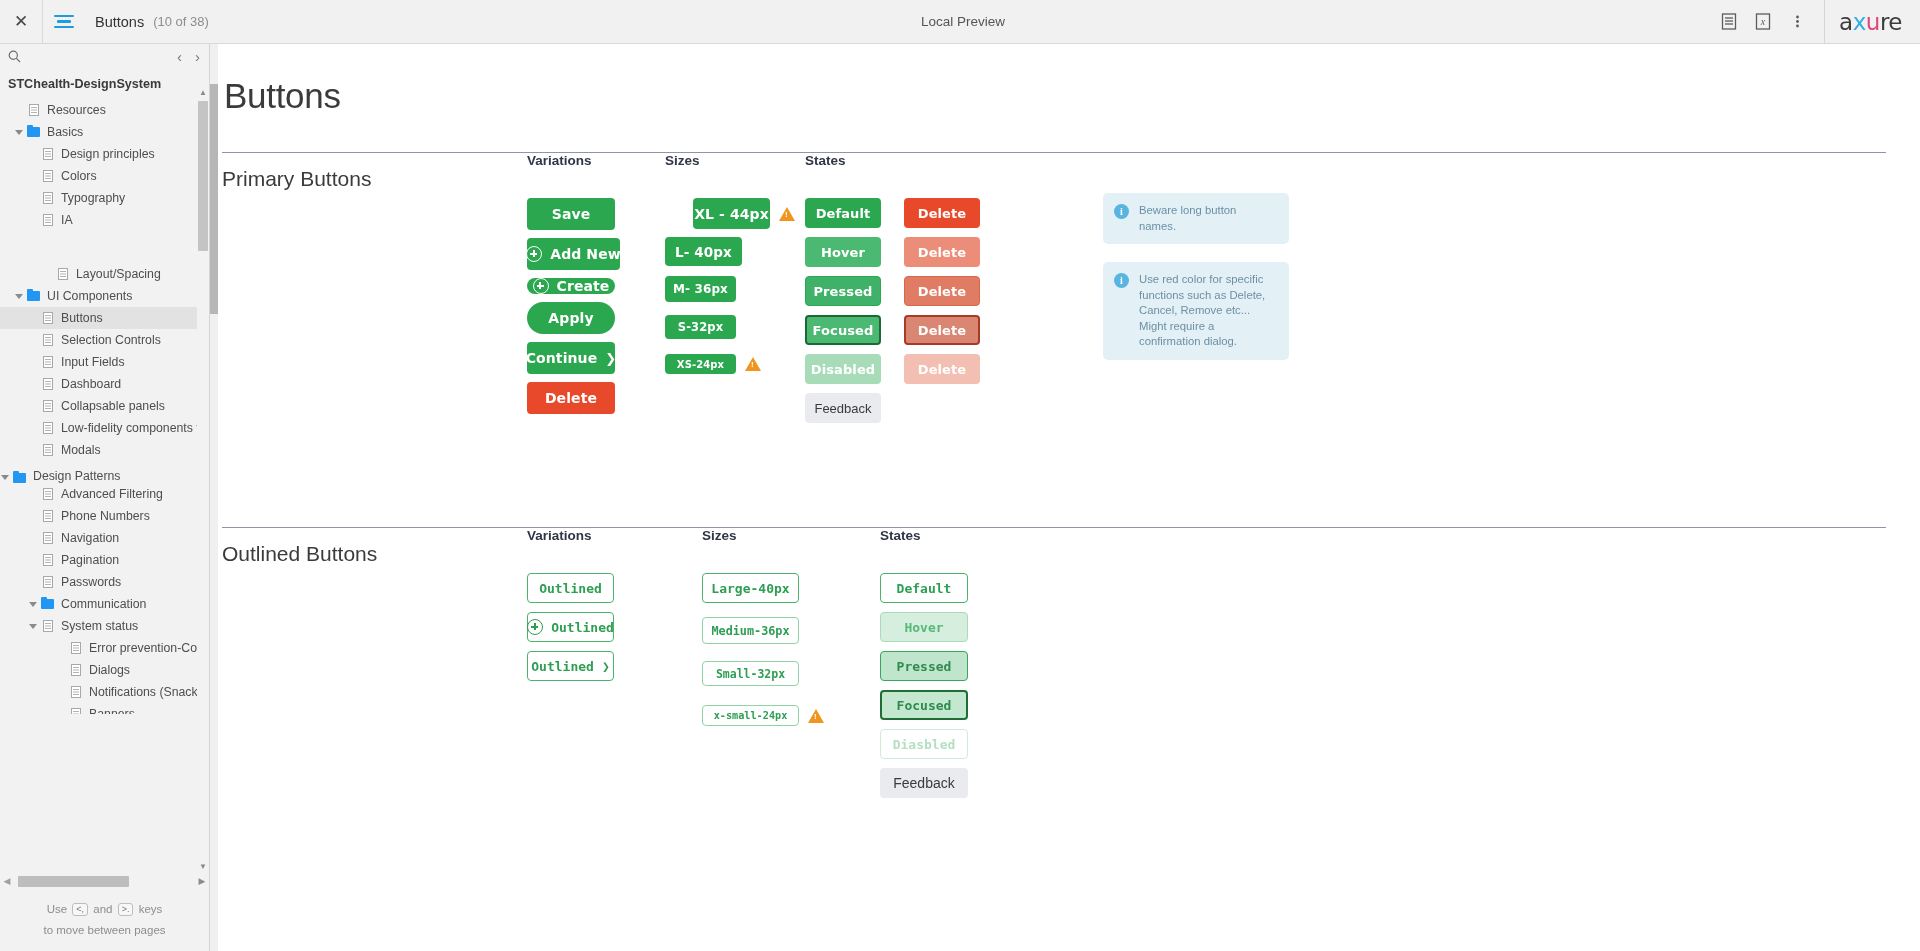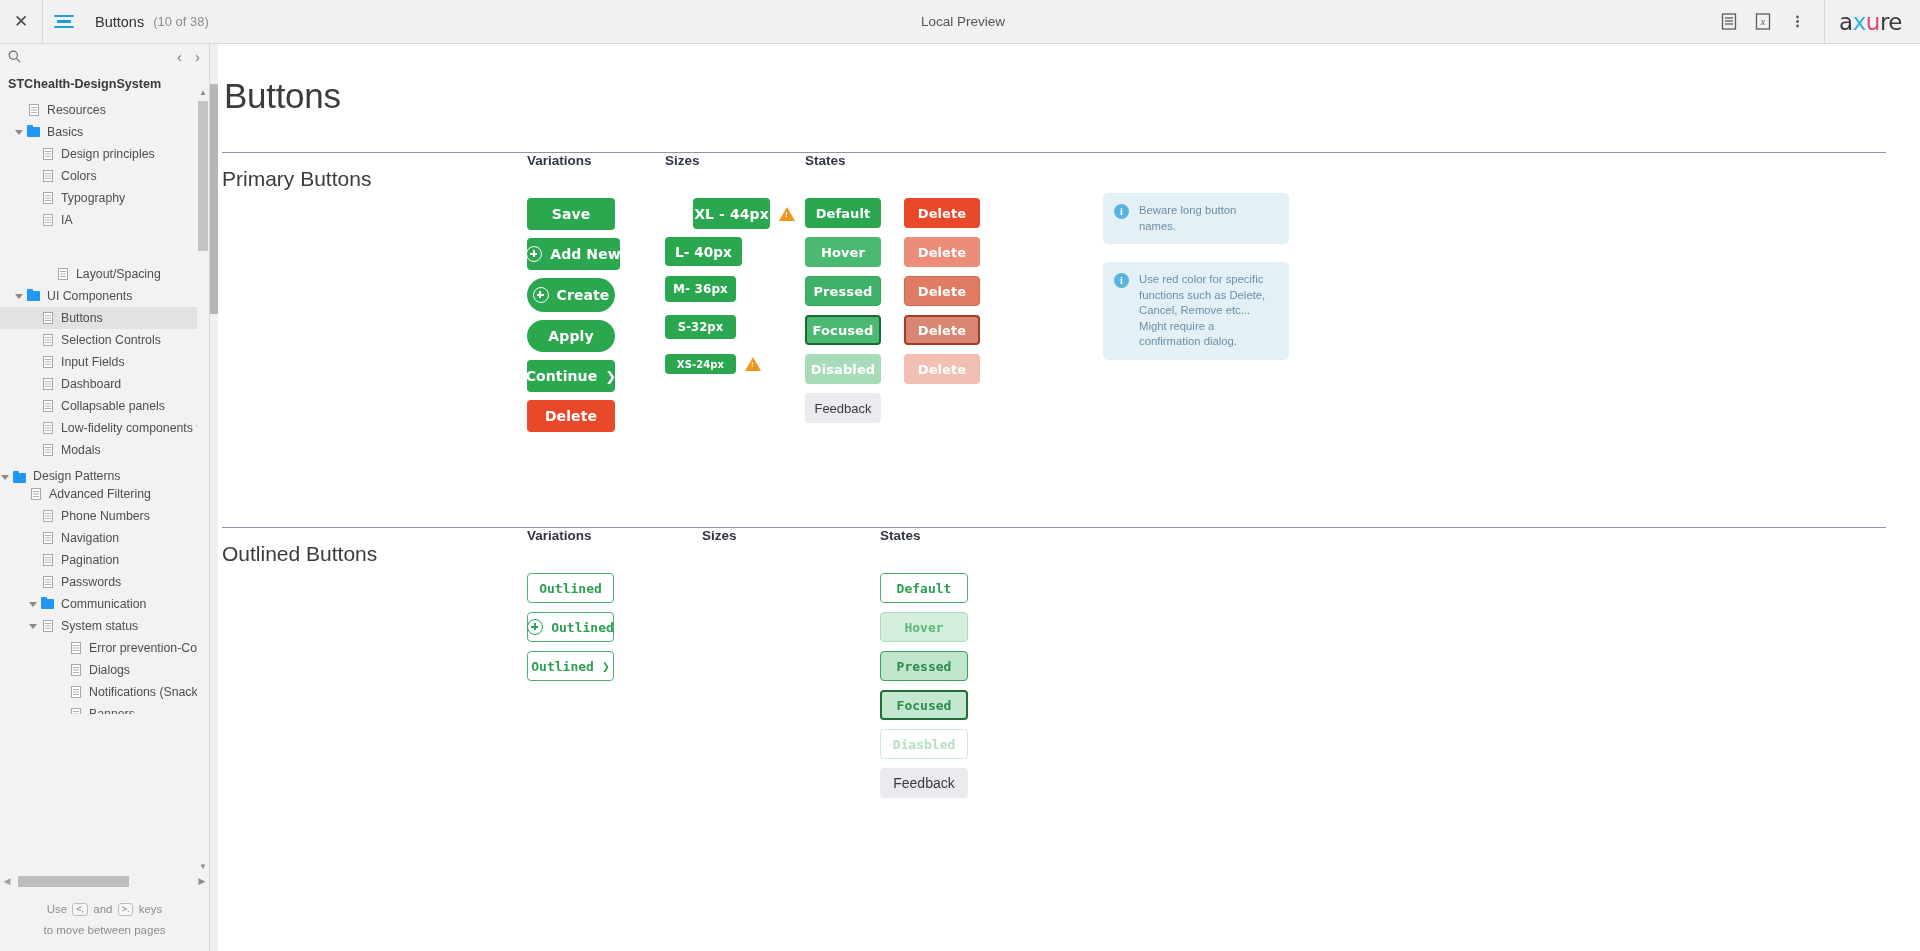--- a/index.html
+++ b/index.html
@@ -389,21 +389,21 @@
         </span>
         <span>Modals</span>
       </div>
       <div class="tree-item" style=" align-items: flex-end;">
         <span class="caret open"></span>
         <span class="ic">
           <span class="ic-folder"></span>
         </span>
         <span>Design Patterns</span>
       </div>
-      <div class="tree-item" style="padding-left: 16px;">
+      <div class="tree-item" style="padding-left: 28px;">
         <span class="caret"></span>
         <span class="ic">
           <span class="ic-page"></span>
         </span>
         <span>Advanced Filtering</span>
       </div>
       <div class="tree-item" style="padding-left: 28px;">
         <span class="caret"></span>
         <span class="ic">
           <span class="ic-page"></span>
@@ -522,21 +522,21 @@
       <div class="col" style="width:138px;">
         <div class="col-head">Variations</div>
         <div class="btn-stack" id="primary-variations">
             <div class="btn green r-sm" style="width: 88px; height: 32px; font-size: 14px; margin-bottom: 8px;">
               <span>Save</span>
             </div>
             <div class="btn green r-sm" style="width: 93px; height: 32px; font-size: 14px; margin-bottom: 8px;">
               <span class="plus-ic"></span>
               <span>Add New</span>
             </div>
-            <div class="btn green r-pill" style="width: 88px; height: 34px; font-size: 14px; margin-bottom: 8px;">
+            <div class="btn green r-pill" style="width: 88px; height: 16px; font-size: 14px; margin-bottom: 8px;">
               <span class="plus-ic"></span>
               <span>Create</span>
             </div>
             <div class="btn green r-pill" style="width: 88px; height: 32px; font-size: 14px; margin-bottom: 8px;">
               <span>Apply</span>
             </div>
             <div class="btn green r-sm" style="width: 88px; height: 32px; font-size: 14px; margin-bottom: 8px;">
               <span>Continue</span>
               <span class="chev">❯</span>
             </div>
@@ -653,20 +653,43 @@
             </div>
             <div class="obtn" style="width: 87px; height: 30px; font-size: 13px; margin-bottom: 9px;">
               <span>Outlined</span>
               <span class="chev">❯</span>
             </div>
           </div>
       </div>
 
       <div class="col" style="width:178px;">
         <div class="col-head">Sizes</div>
+        <div class="btn-stack" id="outlined-sizes">
+            <div class="row-with-flag" style="margin-bottom: 14px;">
+              <div class="obtn" style="width: 97px; height: 30px; font-size: 13px; border-color: rgb(73, 179, 108);">
+                <span>Large-40px</span>
+              </div>
+            </div>
+            <div class="row-with-flag" style="margin-bottom: 17px;">
+              <div class="obtn" style="width: 97px; height: 27px; font-size: 11.8px; border-color: rgb(143, 212, 166);">
+                <span>Medium-36px</span>
+              </div>
+            </div>
+            <div class="row-with-flag" style="margin-bottom: 19px;">
+              <div class="obtn" style="width: 97px; height: 25px; font-size: 11.5px; border-color: rgb(143, 212, 166);">
+                <span>Small-32px</span>
+              </div>
+            </div>
+            <div class="row-with-flag" style="margin-bottom: 23px;">
+              <div class="obtn" style="width: 97px; height: 21px; font-size: 10.2px; border-color: rgb(143, 212, 166);">
+                <span>x-small-24px</span>
+              </div>
+              <span class="warn-ic"></span>
+            </div>
+          </div>
       </div>
 
       <div class="col" style="width:260px;">
         <div class="col-head">States</div>
         <div class="btn-stack" id="outlined-states">
             <div class="obtn" style="width: 88px; height: 30px; font-size: 13px; margin-bottom: 9px; background: rgb(255, 255, 255); color: rgb(46, 158, 83); border: 1.4px solid rgb(73, 179, 108);">
               <span>Default</span>
             </div>
             <div class="obtn" style="width: 88px; height: 30px; font-size: 13px; margin-bottom: 9px; background: rgb(214, 238, 221); color: rgb(87, 185, 120); border: 1.4px solid rgb(169, 220, 186);">
               <span>Hover</span>

